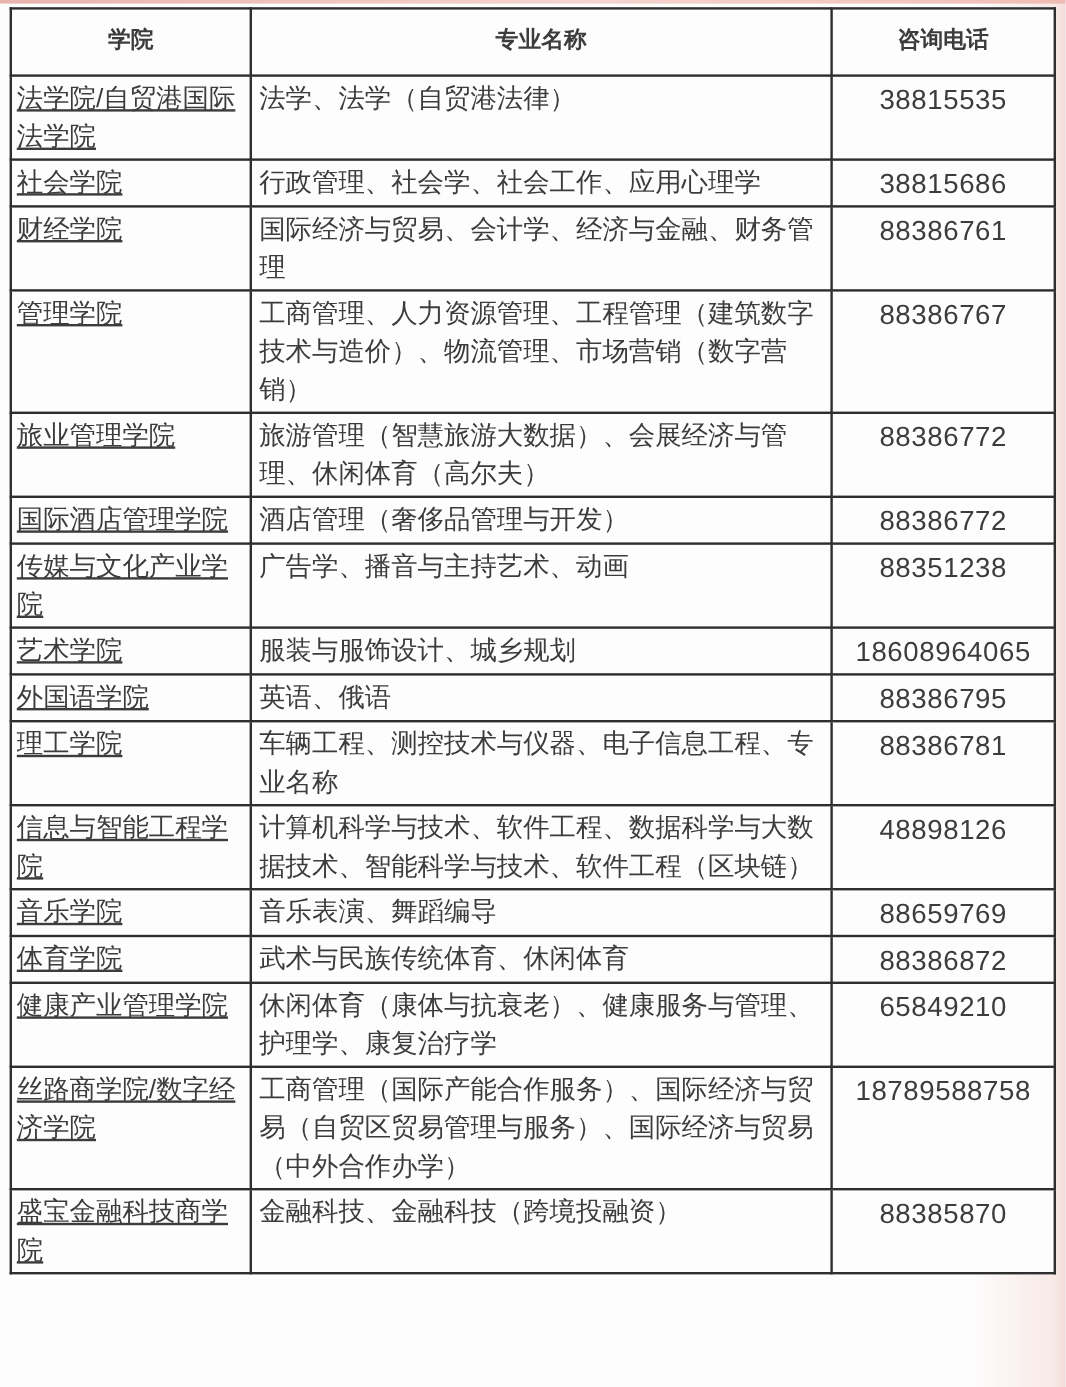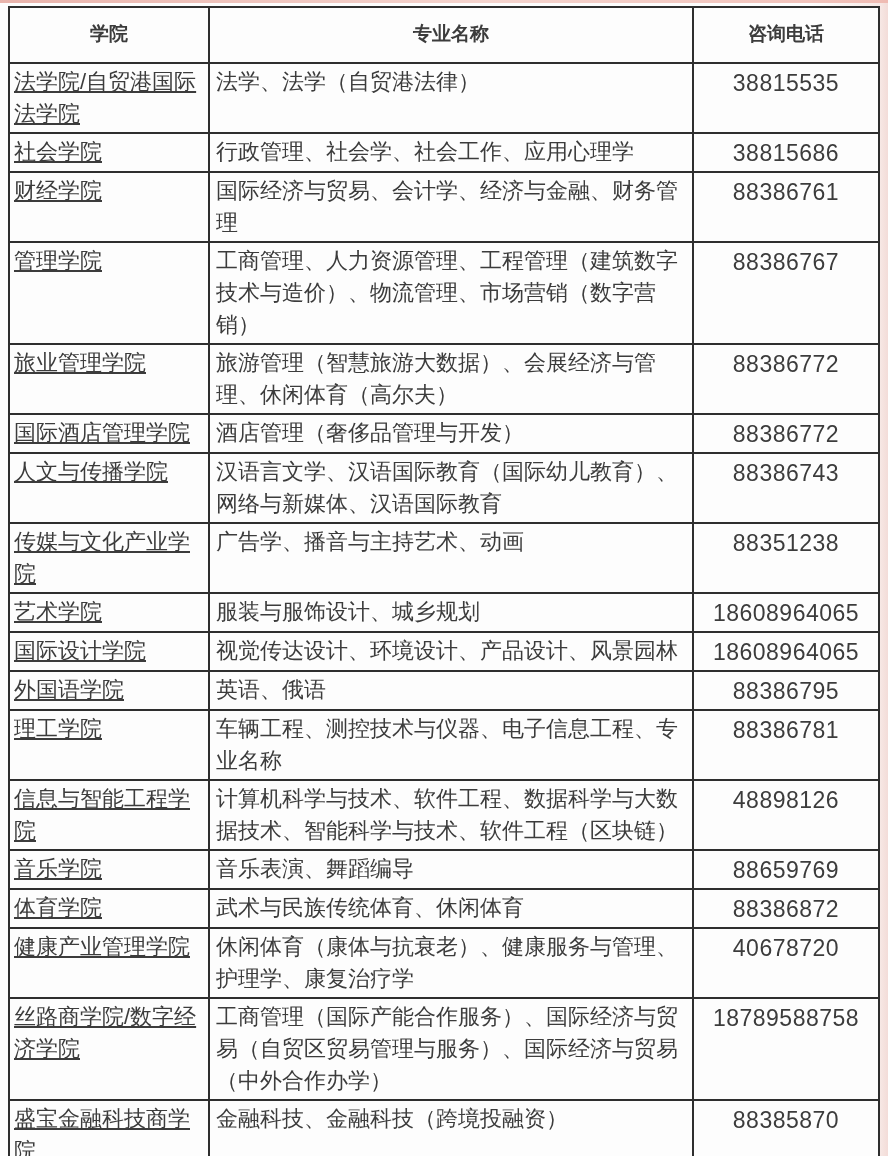--- a/index.html
+++ b/index.html
@@ -102,37 +102,27 @@
         <td class="college">旅业管理学院</td>
         <td class="majors">旅游管理（智慧旅游大数据）、会展经济与管理、休闲体育（高尔夫）</td>
         <td class="phone">88386772</td>
       </tr>
       <tr>
         <td class="college">国际酒店管理学院</td>
         <td class="majors">酒店管理（奢侈品管理与开发）</td>
         <td class="phone">88386772</td>
       </tr>
       <tr>
-        <td class="college">人文与传播学院</td>
-        <td class="majors">汉语言文学、汉语国际教育（国际幼儿教育）、网络与新媒体、汉语国际教育</td>
-        <td class="phone">88386743</td>
-      </tr>
-      <tr>
         <td class="college">传媒与文化产业学院</td>
         <td class="majors">广告学、播音与主持艺术、动画</td>
         <td class="phone">88351238</td>
       </tr>
       <tr>
         <td class="college">艺术学院</td>
         <td class="majors">服装与服饰设计、城乡规划</td>
-        <td class="phone">18608964065</td>
-      </tr>
-      <tr>
-        <td class="college">国际设计学院</td>
-        <td class="majors">视觉传达设计、环境设计、产品设计、风景园林</td>
         <td class="phone">18608964065</td>
       </tr>
       <tr>
         <td class="college">外国语学院</td>
         <td class="majors">英语、俄语</td>
         <td class="phone">88386795</td>
       </tr>
       <tr>
         <td class="college">理工学院</td>
         <td class="majors">车辆工程、测控技术与仪器、电子信息工程、专业名称</td>
@@ -149,21 +139,21 @@
         <td class="phone">88659769</td>
       </tr>
       <tr>
         <td class="college">体育学院</td>
         <td class="majors">武术与民族传统体育、休闲体育</td>
         <td class="phone">88386872</td>
       </tr>
       <tr>
         <td class="college">健康产业管理学院</td>
         <td class="majors">休闲体育（康体与抗衰老）、健康服务与管理、护理学、康复治疗学</td>
-        <td class="phone">40678720</td>
+        <td class="phone">65849210</td>
       </tr>
       <tr>
         <td class="college">丝路商学院/数字经济学院</td>
         <td class="majors">工商管理（国际产能合作服务）、国际经济与贸易（自贸区贸易管理与服务）、国际经济与贸易（中外合作办学）</td>
         <td class="phone">18789588758</td>
       </tr>
       <tr>
         <td class="college">盛宝金融科技商学院</td>
         <td class="majors">金融科技、金融科技（跨境投融资）</td>
         <td class="phone">88385870</td>

